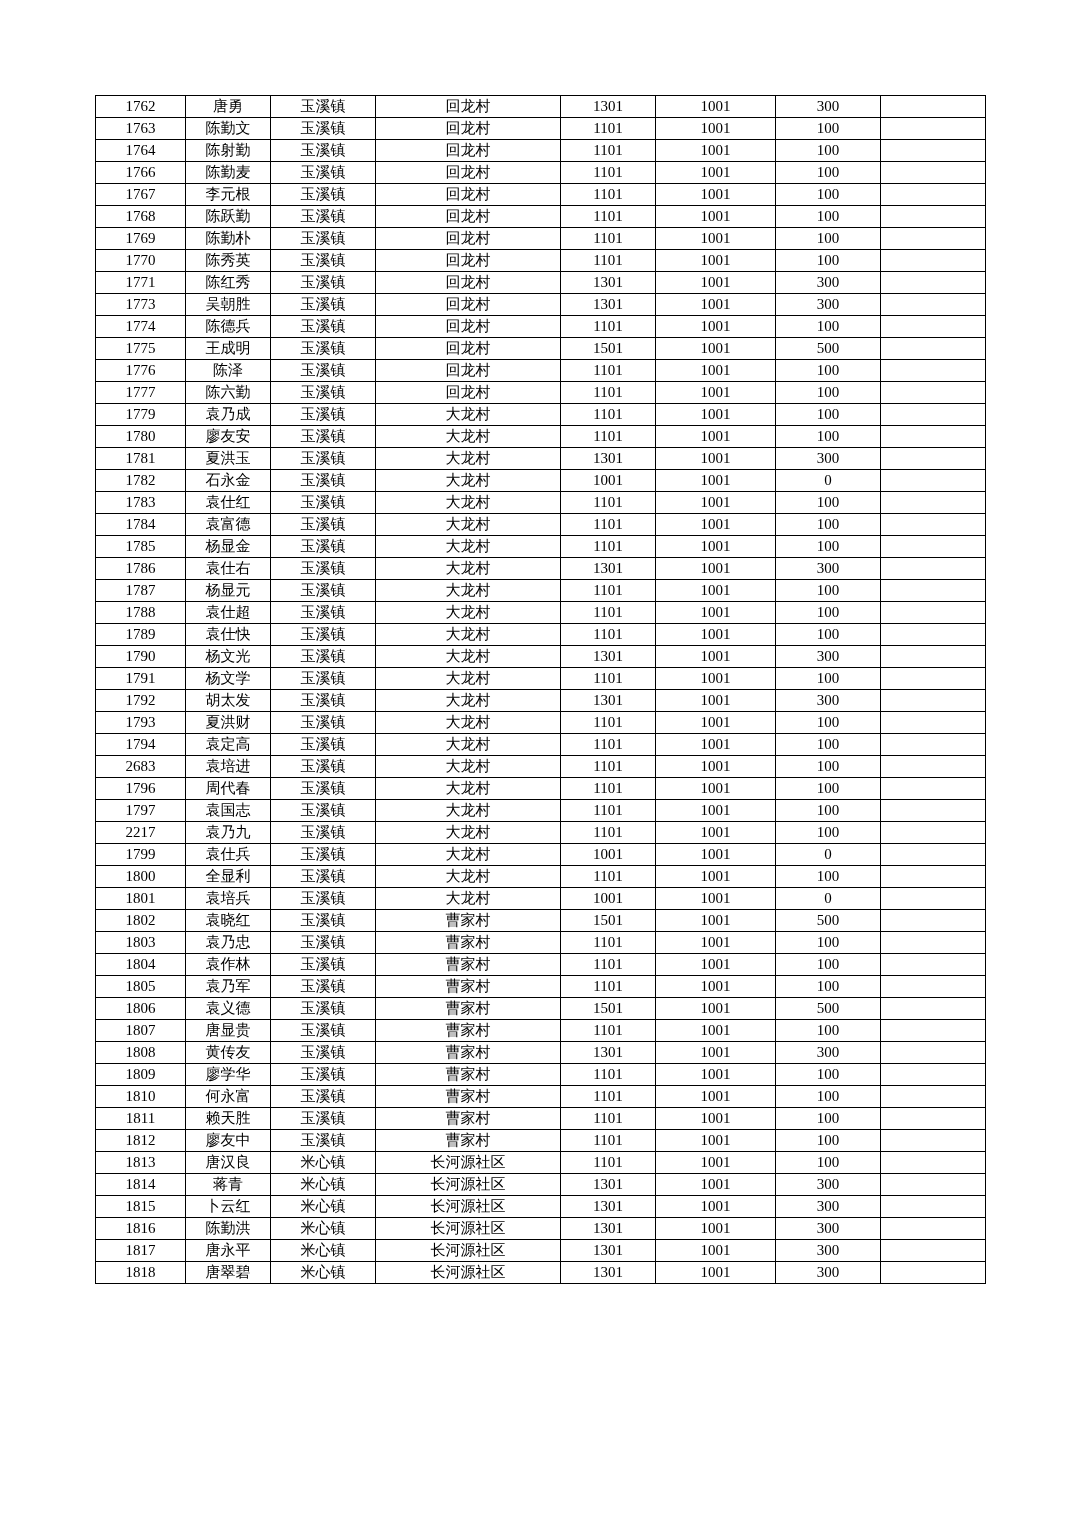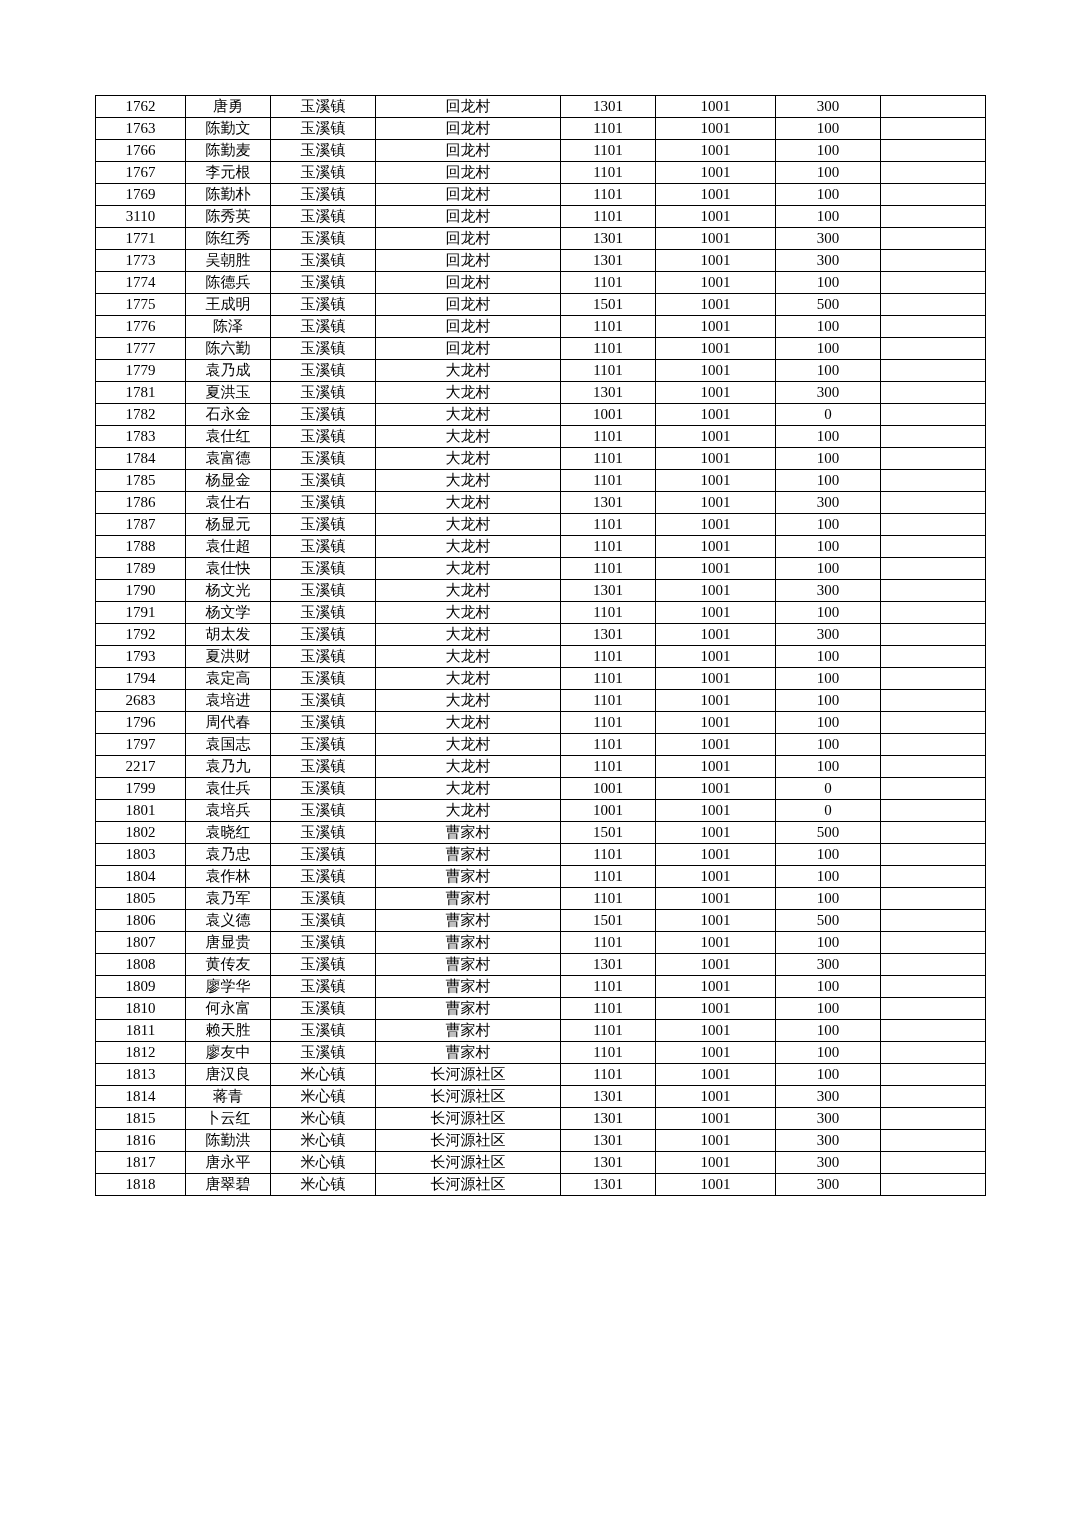--- a/index.html
+++ b/index.html
@@ -81,51 +81,71 @@
           <td>1763</td>
           <td>陈勤文</td>
           <td>玉溪镇</td>
           <td>回龙村</td>
           <td>1101</td>
           <td>1001</td>
           <td>100</td>
           <td></td>
         </tr>
         <tr>
+          <td>1764</td>
+          <td>陈射勤</td>
+          <td>玉溪镇</td>
+          <td>回龙村</td>
+          <td>1101</td>
+          <td>1001</td>
+          <td>100</td>
+          <td></td>
+        </tr>
+        <tr>
           <td>1766</td>
           <td>陈勤麦</td>
           <td>玉溪镇</td>
           <td>回龙村</td>
           <td>1101</td>
           <td>1001</td>
           <td>100</td>
           <td></td>
         </tr>
         <tr>
           <td>1767</td>
           <td>李元根</td>
           <td>玉溪镇</td>
           <td>回龙村</td>
           <td>1101</td>
           <td>1001</td>
           <td>100</td>
           <td></td>
         </tr>
         <tr>
+          <td>1768</td>
+          <td>陈跃勤</td>
+          <td>玉溪镇</td>
+          <td>回龙村</td>
+          <td>1101</td>
+          <td>1001</td>
+          <td>100</td>
+          <td></td>
+        </tr>
+        <tr>
           <td>1769</td>
           <td>陈勤朴</td>
           <td>玉溪镇</td>
           <td>回龙村</td>
           <td>1101</td>
           <td>1001</td>
           <td>100</td>
           <td></td>
         </tr>
         <tr>
-          <td>3110</td>
+          <td>1770</td>
           <td>陈秀英</td>
           <td>玉溪镇</td>
           <td>回龙村</td>
           <td>1101</td>
           <td>1001</td>
           <td>100</td>
           <td></td>
         </tr>
         <tr>
           <td>1771</td>
@@ -191,20 +211,30 @@
           <td>1779</td>
           <td>袁乃成</td>
           <td>玉溪镇</td>
           <td>大龙村</td>
           <td>1101</td>
           <td>1001</td>
           <td>100</td>
           <td></td>
         </tr>
         <tr>
+          <td>1780</td>
+          <td>廖友安</td>
+          <td>玉溪镇</td>
+          <td>大龙村</td>
+          <td>1101</td>
+          <td>1001</td>
+          <td>100</td>
+          <td></td>
+        </tr>
+        <tr>
           <td>1781</td>
           <td>夏洪玉</td>
           <td>玉溪镇</td>
           <td>大龙村</td>
           <td>1301</td>
           <td>1001</td>
           <td>300</td>
           <td></td>
         </tr>
         <tr>
@@ -378,20 +408,30 @@
           <td></td>
         </tr>
         <tr>
           <td>1799</td>
           <td>袁仕兵</td>
           <td>玉溪镇</td>
           <td>大龙村</td>
           <td>1001</td>
           <td>1001</td>
           <td>0</td>
+          <td></td>
+        </tr>
+        <tr>
+          <td>1800</td>
+          <td>全显利</td>
+          <td>玉溪镇</td>
+          <td>大龙村</td>
+          <td>1101</td>
+          <td>1001</td>
+          <td>100</td>
           <td></td>
         </tr>
         <tr>
           <td>1801</td>
           <td>袁培兵</td>
           <td>玉溪镇</td>
           <td>大龙村</td>
           <td>1001</td>
           <td>1001</td>
           <td>0</td>

